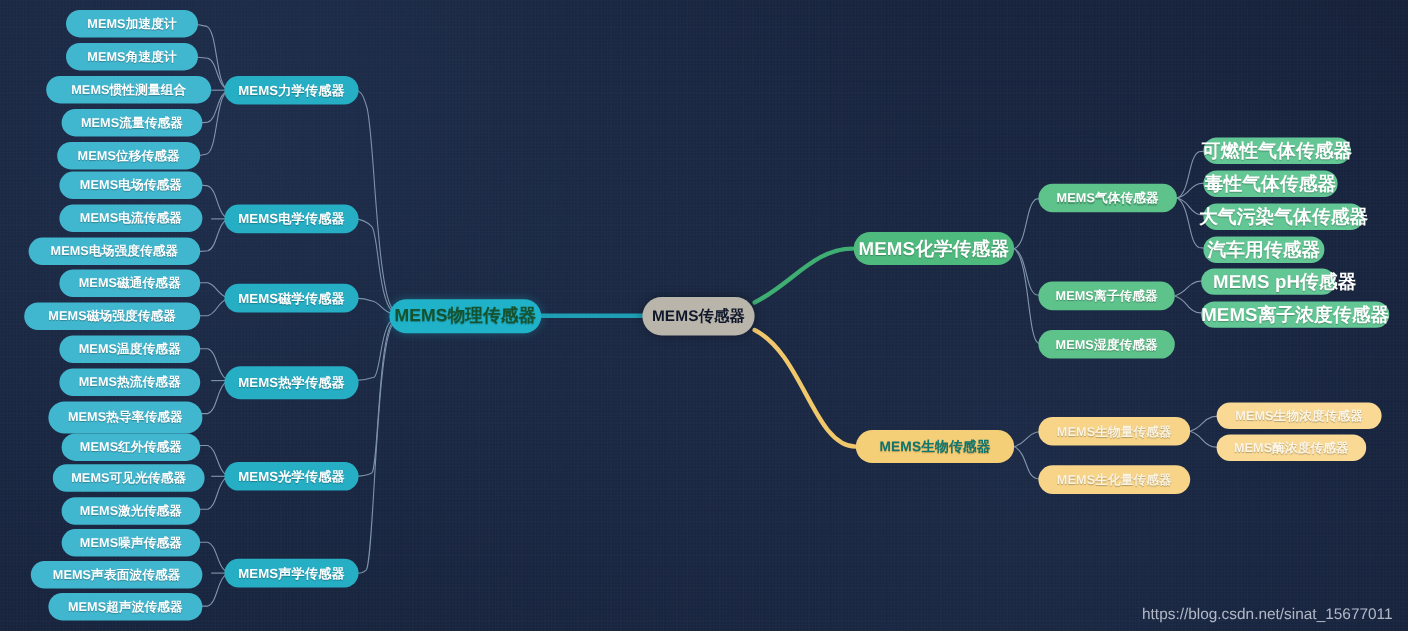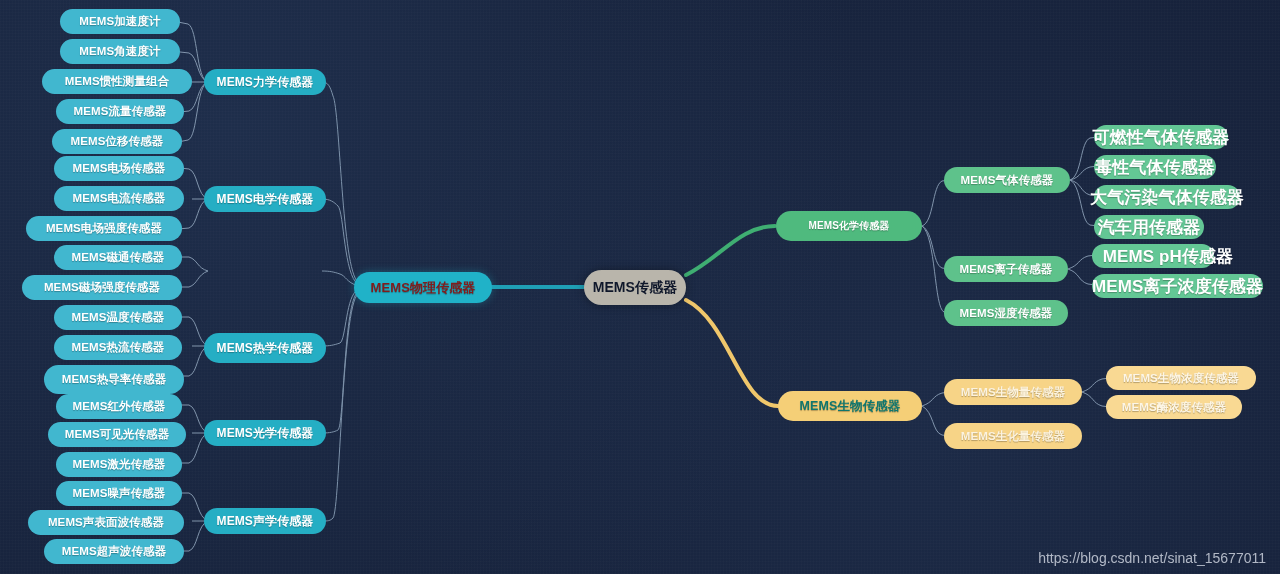--- a/index.html
+++ b/index.html
@@ -49,38 +49,38 @@
   
   .n-root{
     background:#b9b5ab;
     color:#0f172a;
     font-size:14px;
     box-shadow:0 0 10px rgba(0,0,0,.35);
     text-shadow:none;
   }
   .n-phys{          
     background:#20b2c8;
-    color:#7f1d1d;
-    font-size:13px;
+    color:#14532d;
+    font-size:16px;
     box-shadow:0 0 9px rgba(32,178,200,.35);
   }
   .n-phys2{         
     background:#25aec4;
     color:#ffffff;
     font-size:12px;
   }
   .n-phys3{         
     background:#41b7cf;
     color:#ffffff;
     font-size:11.5px;
   }
   .n-chem{
     background:#4fba7e;
     color:#ffffff;
-    font-size:10px;
+    font-size:17px;
   }
   .n-chem2{
     background:#5ec28b;
     color:#ffffff;
     font-size:11.5px;
   }
   .n-chem3{
     background:#63c795;
     color:#ffffff;
     font-size:17px;
@@ -205,20 +205,23 @@
   <div class="node n-phys" style="left:354px;top:272px;width:138px;height:31px;">
     <span>MEMS物理传感器</span>
   </div>
 
   <div class="node n-phys2" style="left:204px;top:69px;width:122px;height:26px;">
     <span>MEMS力学传感器</span>
   </div>
   <div class="node n-phys2" style="left:204px;top:186px;width:122px;height:26px;">
     <span>MEMS电学传感器</span>
   </div>
+  <div class="node n-phys2" style="left:204px;top:258px;width:122px;height:26px;">
+    <span>MEMS磁学传感器</span>
+  </div>
   <div class="node n-phys2" style="left:204px;top:333px;width:122px;height:30px;">
     <span>MEMS热学传感器</span>
   </div>
   <div class="node n-phys2" style="left:204px;top:420px;width:122px;height:26px;">
     <span>MEMS光学传感器</span>
   </div>
   <div class="node n-phys2" style="left:204px;top:508px;width:122px;height:26px;">
     <span>MEMS声学传感器</span>
   </div>
 

